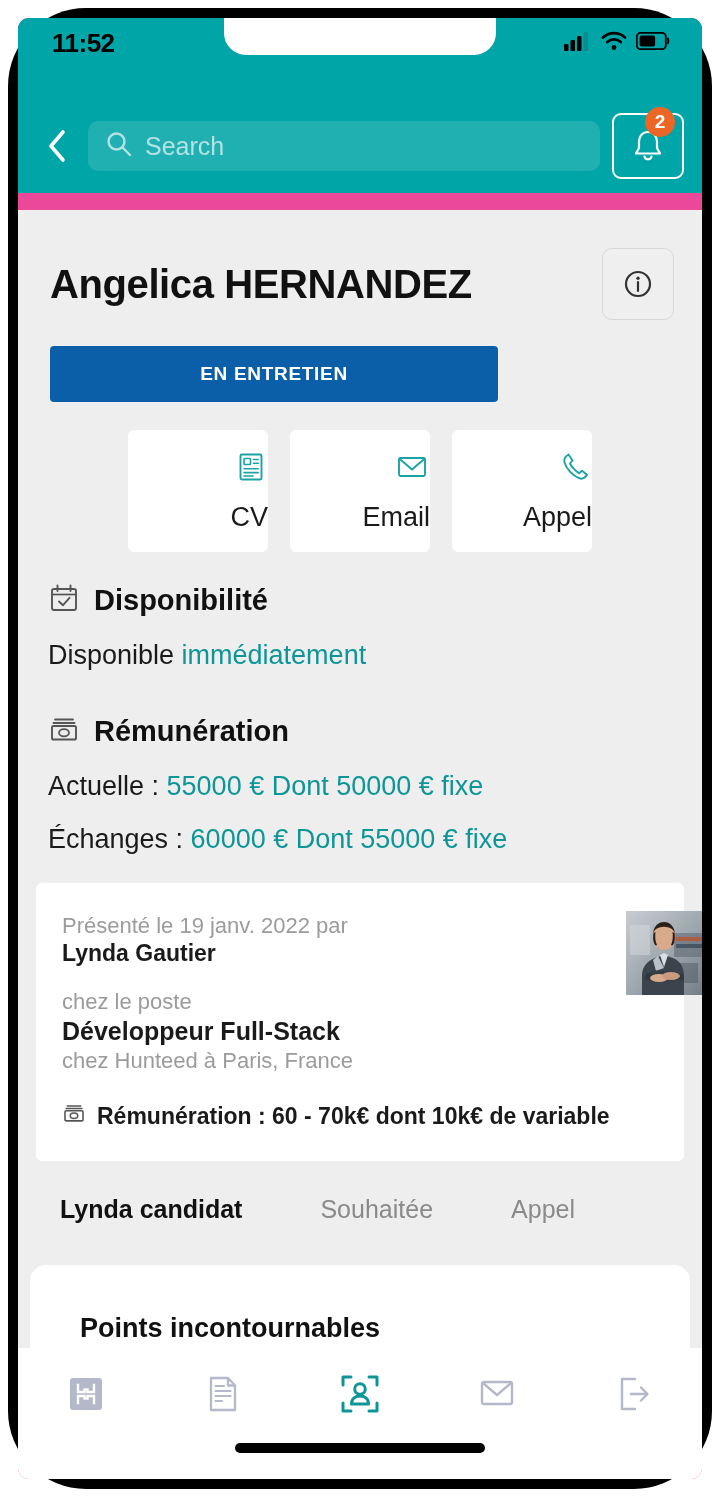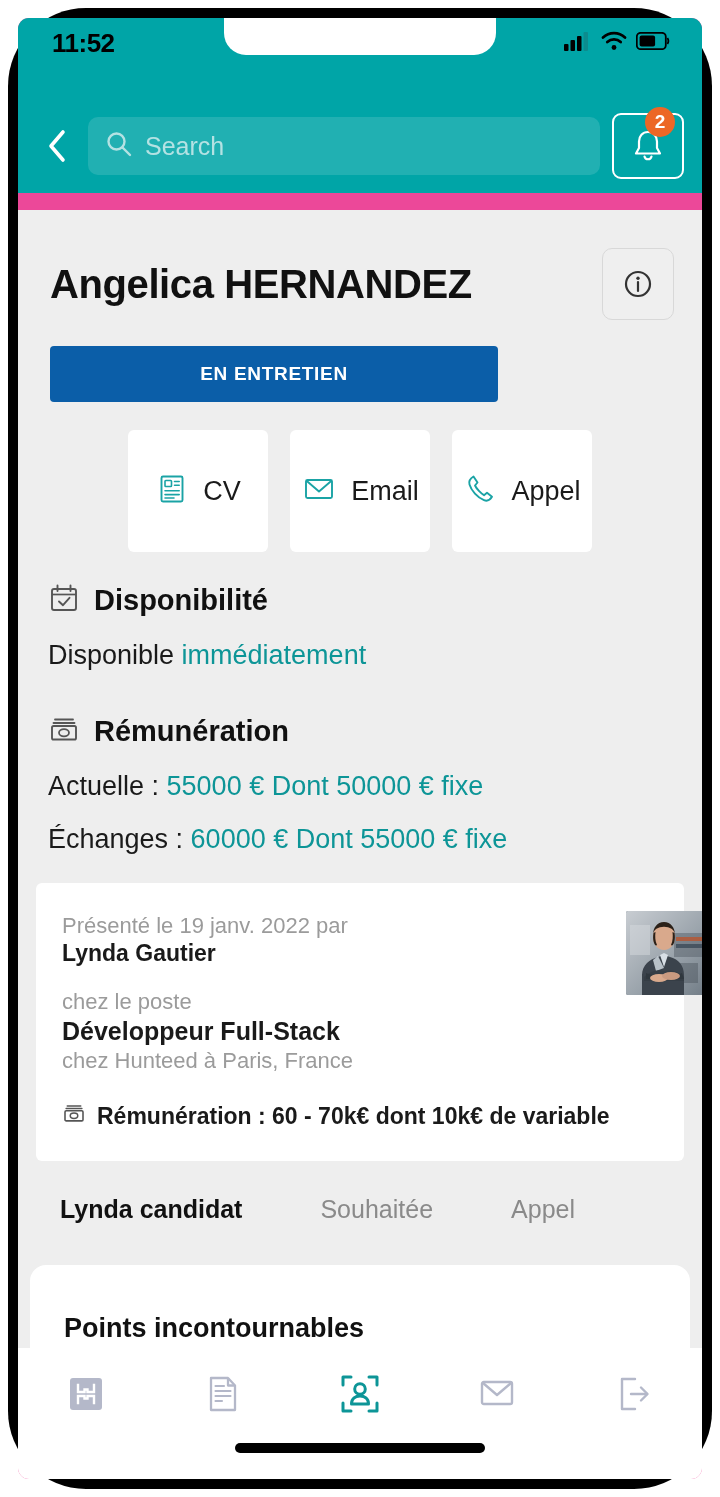--- a/index.html
+++ b/index.html
@@ -93,21 +93,21 @@
   #back-button {
     width: 38px;
     height: 52px;
     display: flex;
     align-items: center;
     justify-content: center;
     flex: none;
   }
   #search-box {
     flex: 1;
-    height: 58px;
+    height: 50px;
     background: rgba(255,255,255,0.13);
     border-radius: 10px;
     display: flex;
     align-items: center;
     padding: 0 18px;
     gap: 13px;
   }
   #search-input {
     border: none;
     background: transparent;
@@ -205,22 +205,22 @@
     gap: 22px;
     justify-content: center;
     margin-top: 28px;
   }
   .action-card {
     width: 140px;
     height: 122px;
     background: #ffffff;
     border-radius: 6px;
     display: flex;
-    flex-direction: row;
-    align-items: center;
+    flex-direction: column;
+    align-items: flex-end;
     justify-content: center;
     gap: 14px;
   }
   .action-label {
     font-size: 27px;
     color: #1a1a1a;
   }
 
   
   #sections { padding: 30px 32px 0 30px; }
@@ -297,20 +297,21 @@
     background: #ffffff;
     border-top-left-radius: 16px;
     border-top-right-radius: 16px;
     height: 160px;
     padding: 48px 34px 0 34px;
   }
   #content-heading {
     font-size: 27px;
     font-weight: bold;
     color: #111111;
+    margin-left: 16px;
   }
 
   
   #bottom-nav {
     position: absolute;
     left: 0;
     top: 1330px;
     width: 684px;
     height: 131px;
     background: #ffffff;

